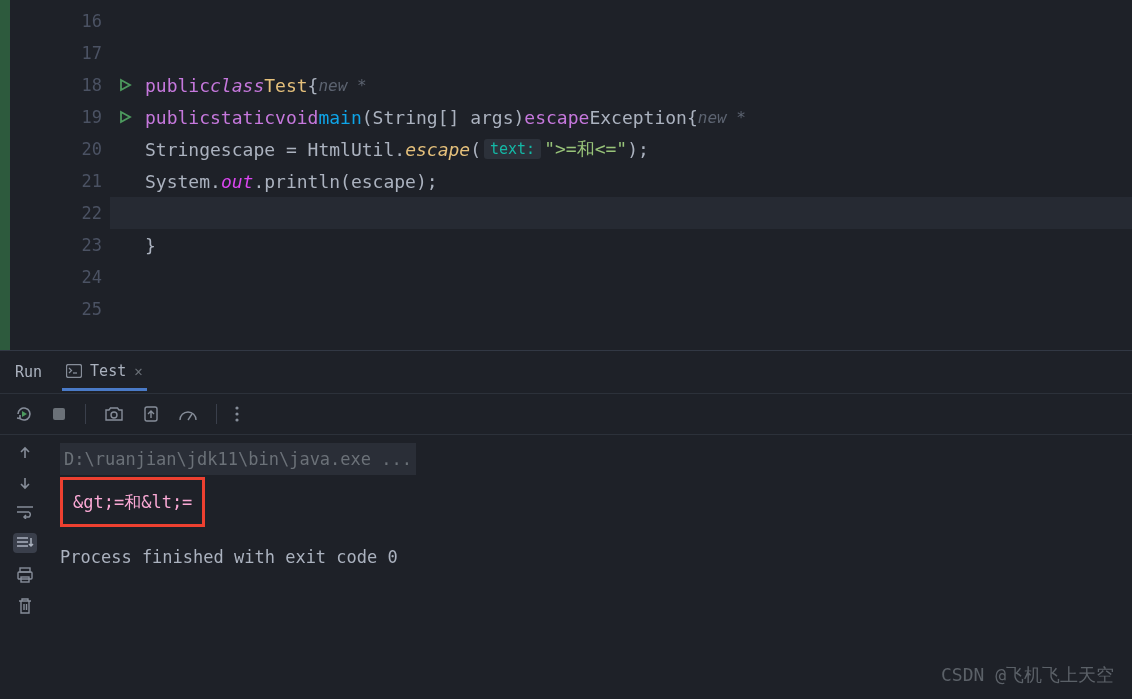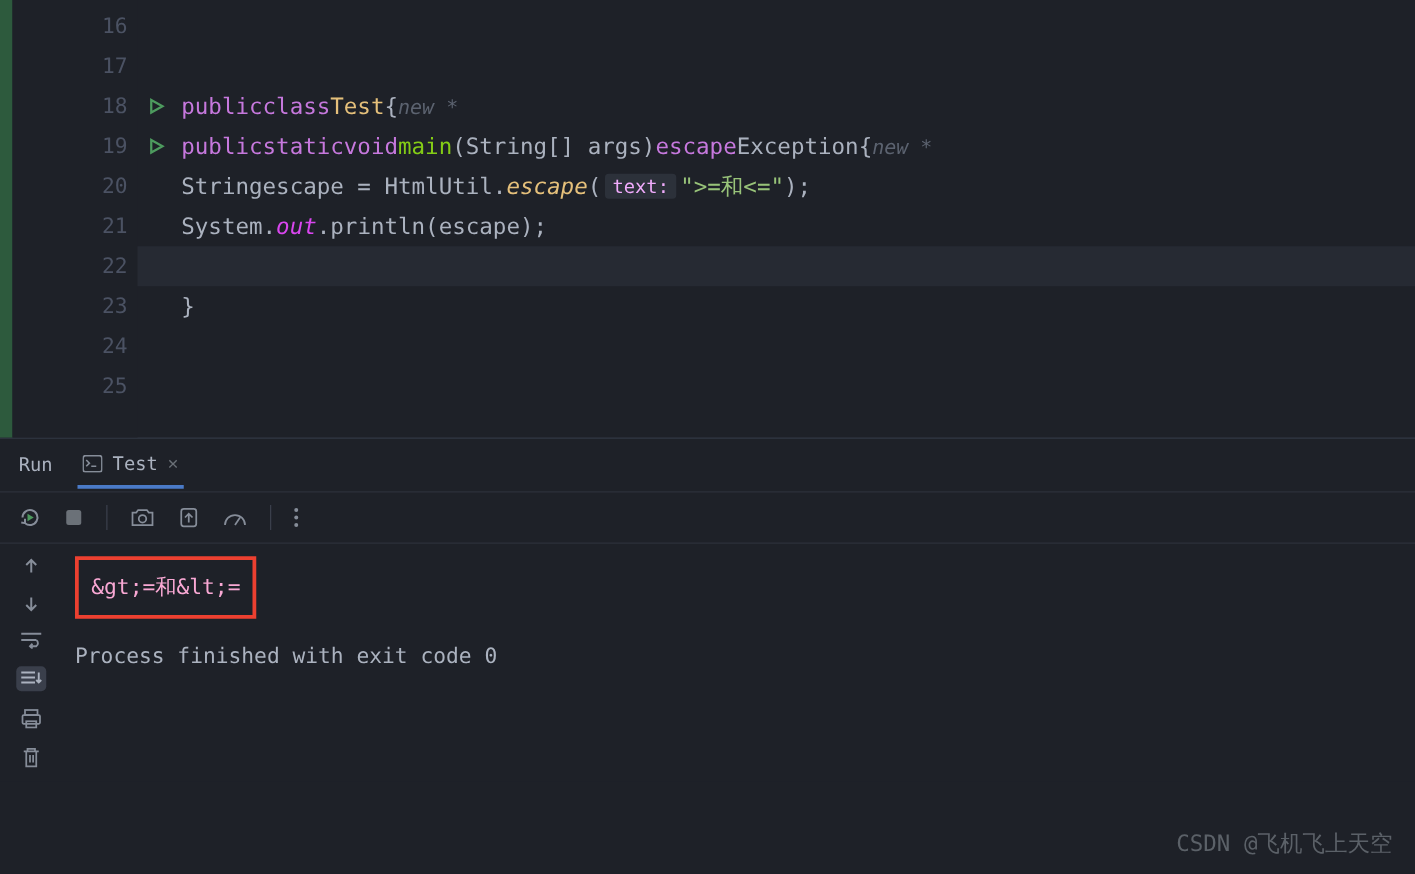--- a/index.html
+++ b/index.html
@@ -60,33 +60,33 @@
       display: flex;
       align-items: center;
       font-size: 18px;
       padding-left: 35px;
       white-space: pre;
     }
     .code-line.highlighted {
       background: #262a33;
     }
     .kw-modifier { color: #c678dd; }
-    .kw-class { color: #c678dd; }
+    .kw-class { color: #c678dd; font-style: italic; }
     .kw-type { color: #c678dd; }
     .class-name { color: #e5c07b; }
-    .method-name { color: #84cc16; }
+    .method-name { color: #0ea5e9; }
     .method-static { color: #e5c07b; font-style: italic; }
     .field-static { color: #d946ef; font-style: italic; }
     .string { color: #98c379; }
     .punct { color: #abb2bf; }
     .param { color: #abb2bf; }
     .hint { color: #5c6370; font-style: italic; font-size: 16px; }
     .hint-box {
       background: #2c313a;
-      color: #f0abfc;
+      color: #14b8a6;
       padding: 1px 6px;
       border-radius: 3px;
       font-size: 15px;
       font-style: normal;
       margin: 0 3px;
     }
     .brace { color: #abb2bf; }
     .throws { color: #c678dd; }
     
     .run-panel {
@@ -336,20 +336,21 @@
             <rect x="5" y="10" width="8" height="5" fill="none" stroke="#868d99" stroke-width="1.4"></rect>
           </svg>
       </span>
       <span class="tb-icon">
         <svg width="16" height="18" viewBox="0 0 16 18">
             <path d="M2 4 h12 M5 4 V2 h6 v2 M4 4 v12 h8 V4 M7 7 v6 M9.5 7 v6" fill="none" stroke="#868d99" stroke-width="1.4"></path>
           </svg>
       </span>
     </div>
     <div class="console-output">
+      <div class="output-line dim">D:\ruanjian\jdk11\bin\java.exe ...</div>
       <div><span class="highlight-box">&amp;gt;=和&amp;lt;=</span></div>
       <div style="height:12px"></div>
       <div class="output-line">Process finished with exit code 0</div>
     </div>
   </div>
 </div>
 
 <div class="watermark">CSDN @飞机飞上天空</div>
 
 </body></html>

